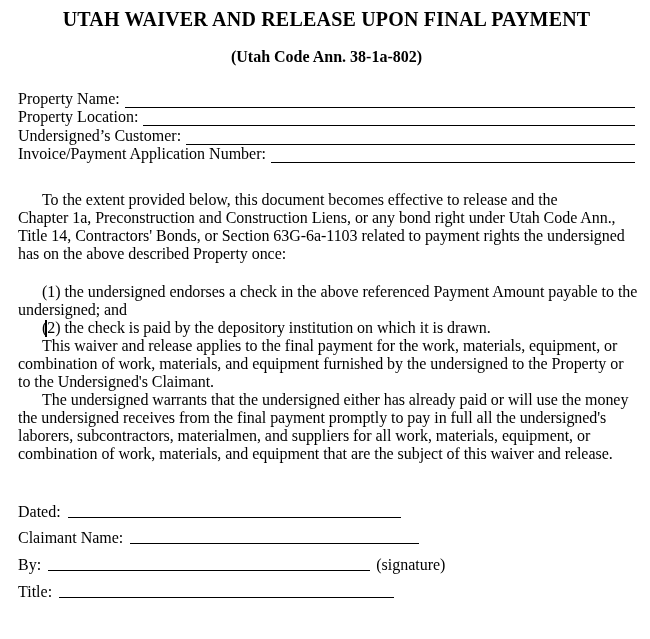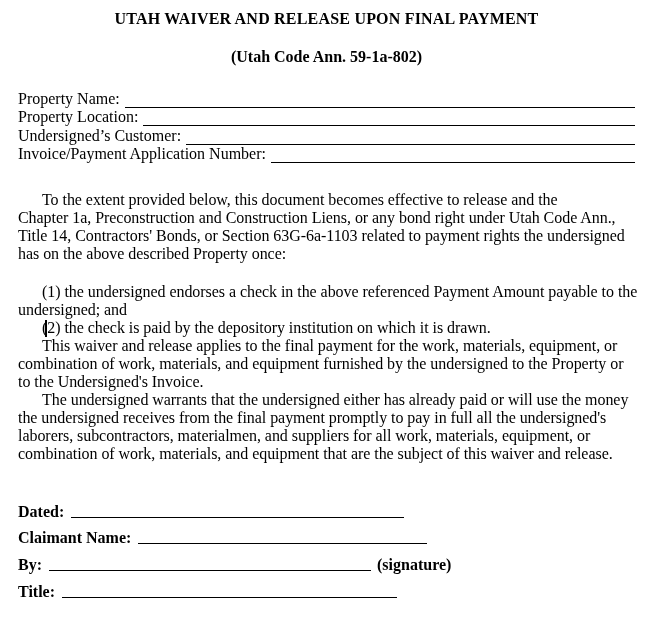--- a/index.html
+++ b/index.html
@@ -15,21 +15,21 @@
     padding: 10px 15px 0 18px;
     background: #ffffff;
     color: #000000;
     font-family: "Liberation Serif", "DejaVu Serif", serif;
     font-size: 16px;
     overflow: hidden;
   }
   .doc-title {
     text-align: center;
     font-weight: bold;
-    font-size: 16px;
+    font-size: 20px;
     line-height: 18px;
     letter-spacing: 0.2px;
   }
   .doc-subtitle {
     text-align: center;
     font-weight: bold;
     font-size: 16px;
     line-height: 18px;
     margin-top: 20px;
   }
@@ -72,21 +72,20 @@
   .caret {
     position: absolute;
     left: 27px;
     top: 1px;
     width: 1.5px;
     height: 17px;
     background: #000000;
   }
   .signatures {
     margin-top: 40px;
-    font-weight: bold;
   }
   .sig-row {
     display: flex;
     align-items: flex-start;
     height: 18px;
     line-height: 18px;
     margin-bottom: 8.6px;
   }
   .sig-label {
     white-space: nowrap;
@@ -105,21 +104,21 @@
     margin-left: 6px;
     white-space: nowrap;
   }
 </style>
 </head>
 <body>
 
 <div class="page">
 
   <div class="doc-title">UTAH WAIVER AND RELEASE UPON FINAL PAYMENT</div>
-  <div class="doc-subtitle">(Utah Code Ann. 59-1a-802)</div>
+  <div class="doc-subtitle">(Utah Code Ann. 38-1a-802)</div>
 
   <div class="fields">
     <div class="field-row">
       <span class="field-label">Property Name:</span>
       <span class="fill-line"></span>
     </div>
     <div class="field-row">
       <span class="field-label">Property Location:</span>
       <span class="fill-line"></span>
     </div>
@@ -150,21 +149,21 @@
     <div>
       <div class="pline indent caret-host">
         <span>(2) the check is paid by the depository institution on which it is drawn.</span>
         <span class="caret"></span>
       </div>
     </div>
 
     <div>
       <div class="pline indent">This waiver and release applies to the final payment for the work, materials, equipment, or</div>
       <div class="pline">combination of work, materials, and equipment furnished by the undersigned to the Property or</div>
-      <div class="pline">to the Undersigned's Invoice.</div>
+      <div class="pline">to the Undersigned's Claimant.</div>
     </div>
 
     <div>
       <div class="pline indent">The undersigned warrants that the undersigned either has already paid or will use the money</div>
       <div class="pline">the undersigned receives from the final payment promptly to pay in full all the undersigned's</div>
       <div class="pline">laborers, subcontractors, materialmen, and suppliers for all work, materials, equipment, or</div>
       <div class="pline">combination of work, materials, and equipment that are the subject of this waiver and release.</div>
     </div>
 
   </div>

